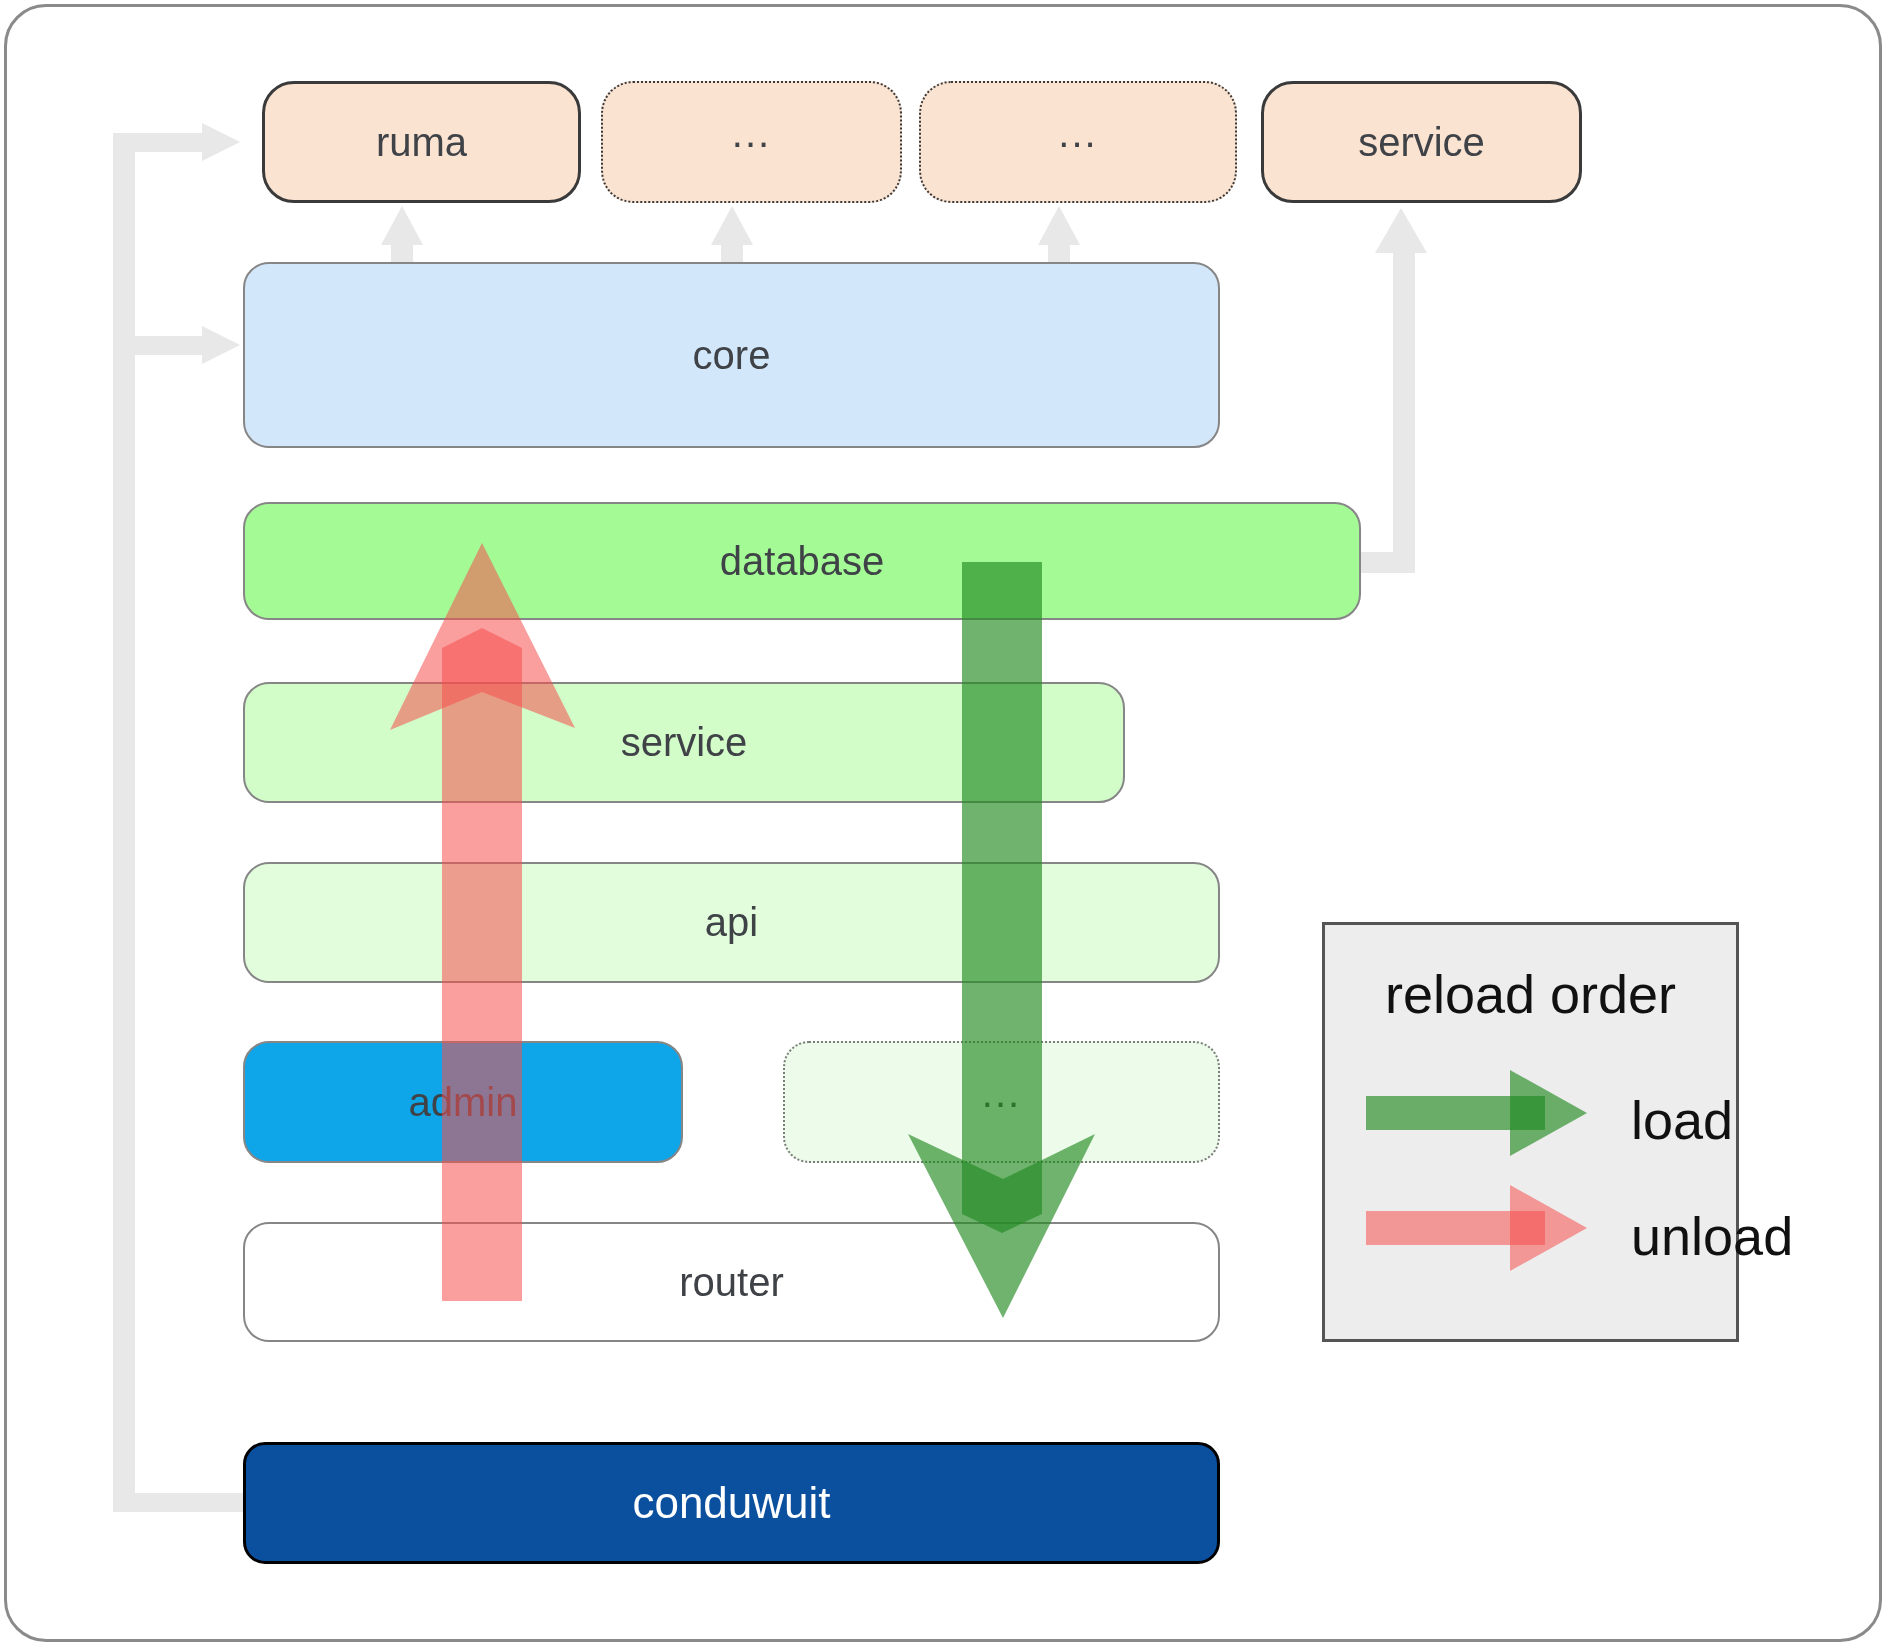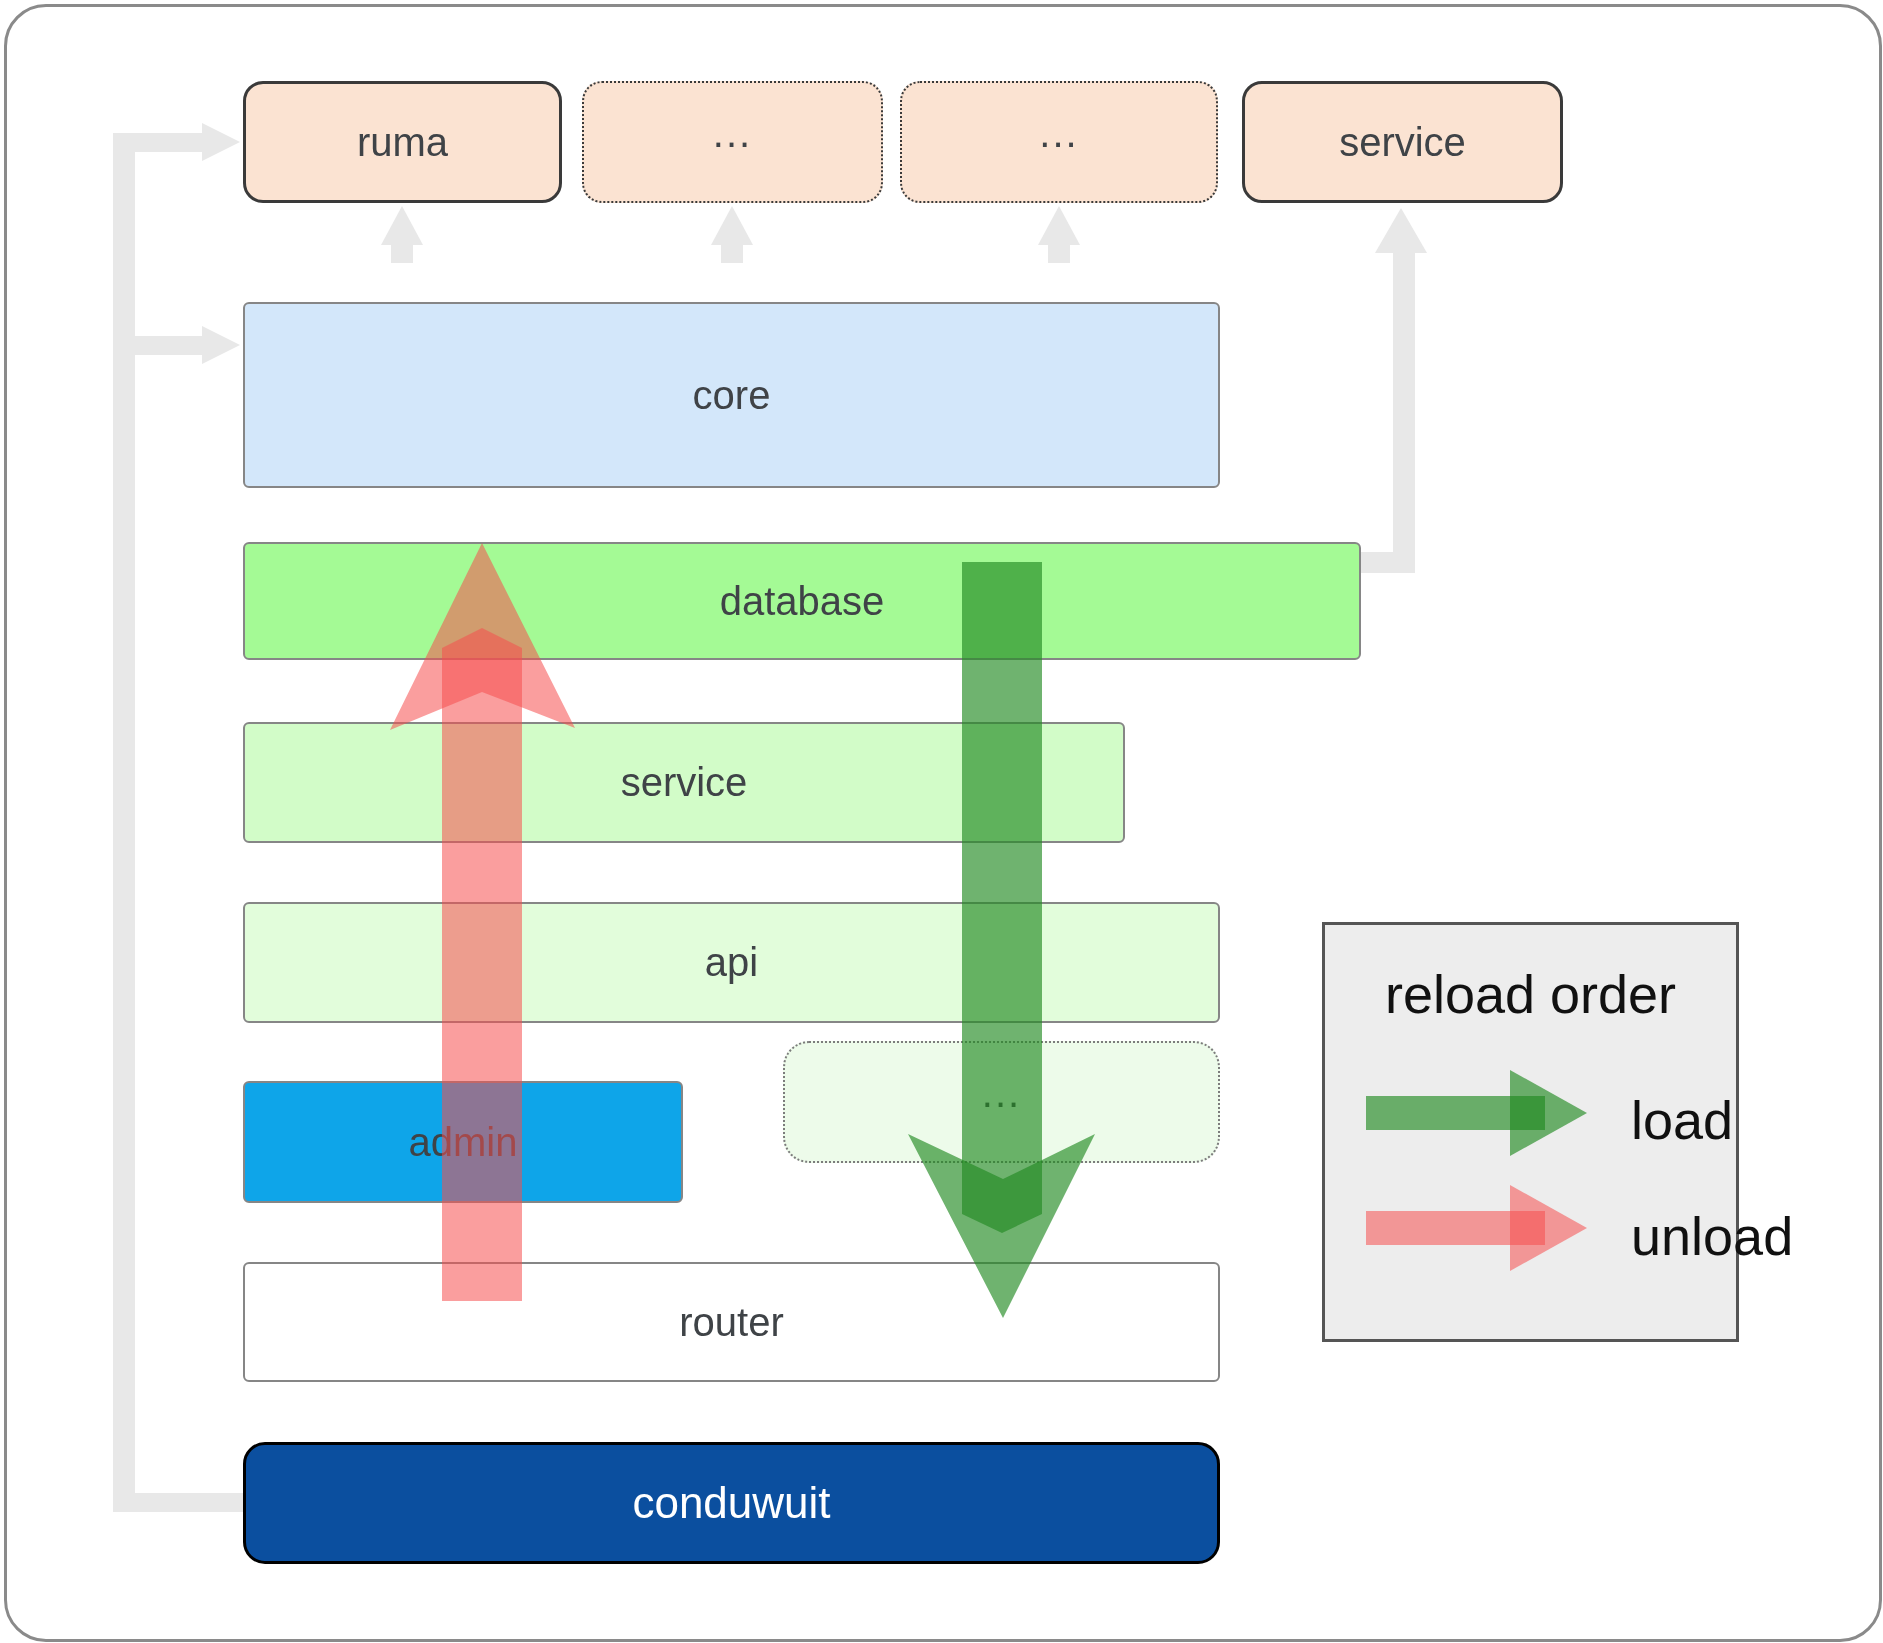--- a/index.html
+++ b/index.html
@@ -11,28 +11,28 @@
     position:absolute;left:4px;top:4px;width:1872px;height:1632px;
     border:3px solid #8a8a8a;border-radius:42px;pointer-events:none;
   }
   .node{
     position:absolute;display:flex;align-items:center;justify-content:center;
     box-sizing:border-box;color:#3f4347;font-size:40px;
   }
   .node .lbl{white-space:nowrap;}
   .dots .lbl{transform:translateY(-9px);letter-spacing:2px;}
   
-  .peach{background:#fbe3d2;border:3px solid #3a3a3a;border-radius:20px;}
+  .peach{background:#fbe3d2;border:3px solid #3a3a3a;border-radius:32px;margin-left:19px;}
   .peach.dotted{border:2px dotted #3a3a3a;}
   .n-ruma{left:243px;top:81px;width:319px;height:122px;}
   .n-depa{left:582px;top:81px;width:301px;height:122px;}
   .n-depb{left:900px;top:81px;width:318px;height:122px;}
   .n-rocksdb{left:1242px;top:81px;width:321px;height:122px;}
   
-  .row{border:2px solid #868686;border-radius:6px;margin-top:40px;}
+  .row{border:2px solid #868686;border-radius:26px;}
   .n-core{left:243px;top:262px;width:977px;height:186px;background:#d3e7fa;}
   .n-database{left:243px;top:502px;width:1118px;height:118px;background:#a4fa95;}
   .n-service{left:243px;top:682px;width:882px;height:121px;background:#d2fcc8;}
   .n-api{left:243px;top:862px;width:977px;height:121px;background:#e2fddb;}
   .n-admin{left:243px;top:1041px;width:440px;height:122px;background:#0ea5e9;}
   .n-adminmore{left:783px;top:1041px;width:437px;height:122px;background:#edfbea;
                border:2px dotted #7c7c7c;border-radius:26px;}
   .n-router{left:243px;top:1222px;width:977px;height:120px;background:#ffffff;}
   .n-conduwuit{left:243px;top:1442px;width:977px;height:122px;background:#0b4f9f;
                border:3px solid #000000;border-radius:22px;color:#ffffff;font-size:44px;}

